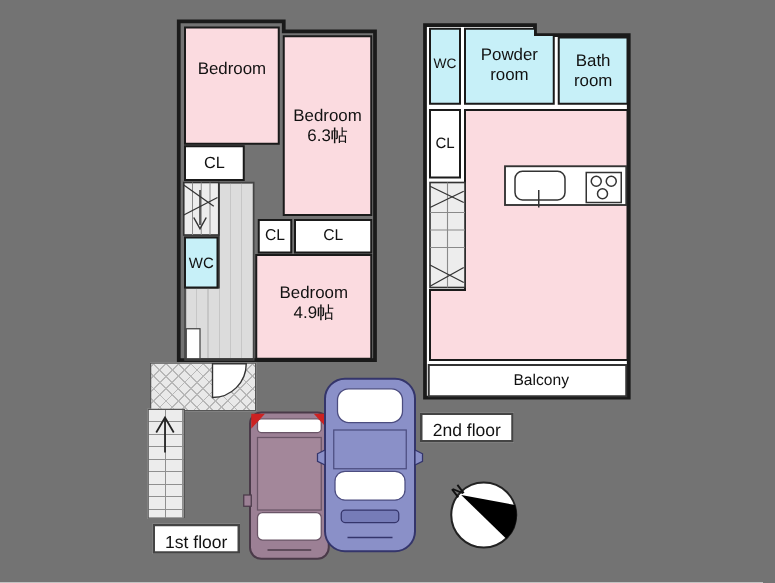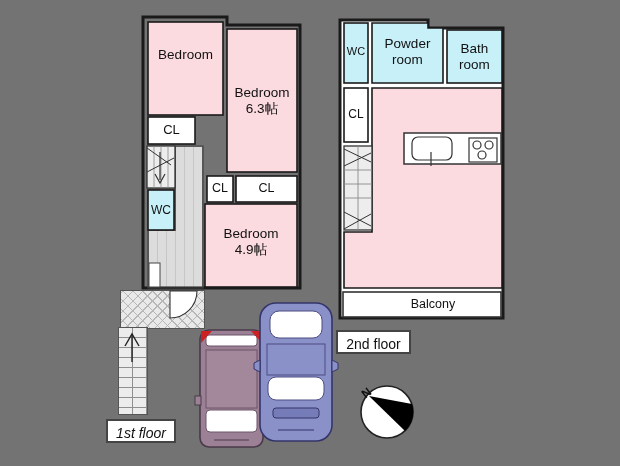--- a/index.html
+++ b/index.html
@@ -176,21 +176,21 @@
   </div>
   <div class="lbl" style="left:344px;top:107px;width:24px;font-size:12px;">
     <span>CL</span>
   </div>
   <div class="lbl" style="left:372px;top:198px;width:130px;font-size:27px;line-height:1.2;">
   </div>
   <div class="lbl" style="left:343px;top:297px;width:180px;font-size:12.5px;">
     <span>Balcony</span>
   </div>
 
-  <div class="boxlbl" style="left:106px;top:419px;width:66px;height:20px;font-style:italic;">
+  <div class="boxlbl" style="left:122px;top:419px;width:66px;height:20px;">
     <span>1st floor</span>
   </div>
   <div class="boxlbl" style="left:336px;top:330px;width:71px;height:20px;">
     <span>2nd floor</span>
   </div>
 
   <div id="north-label">N</div>
 </div>
 
 </body></html>

